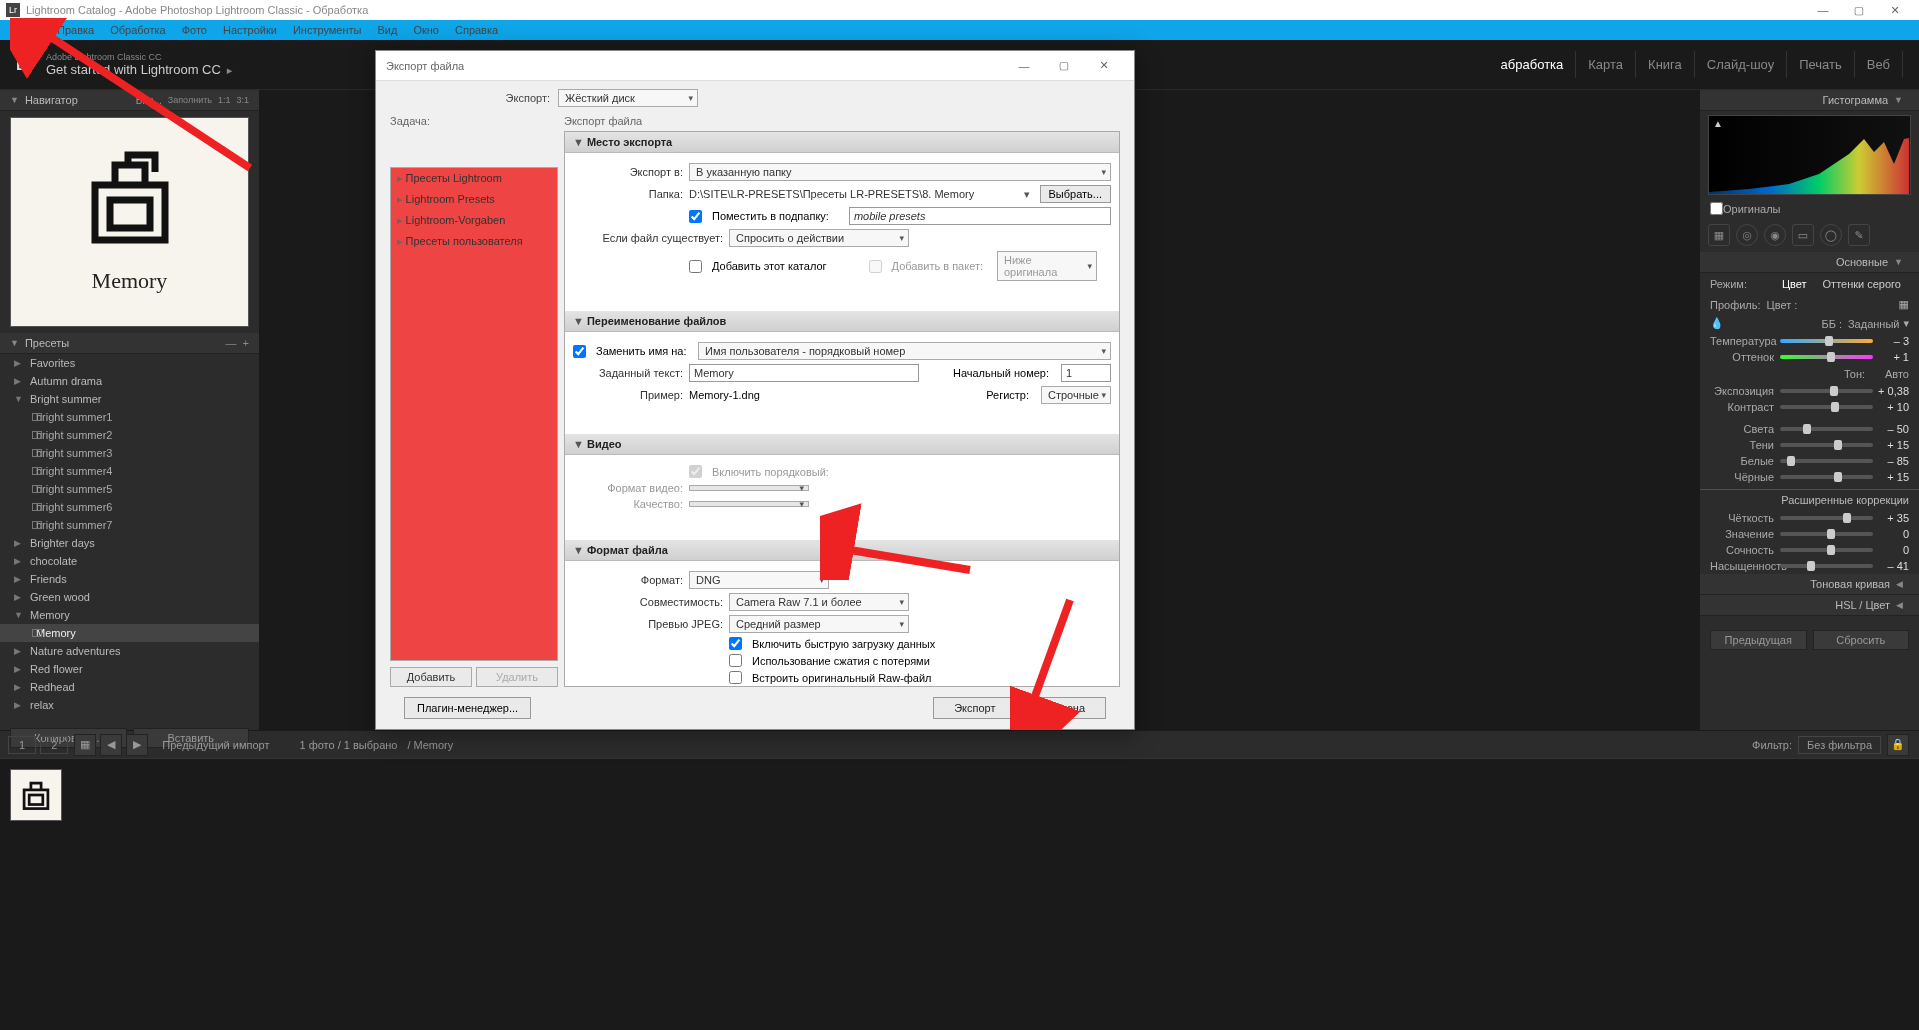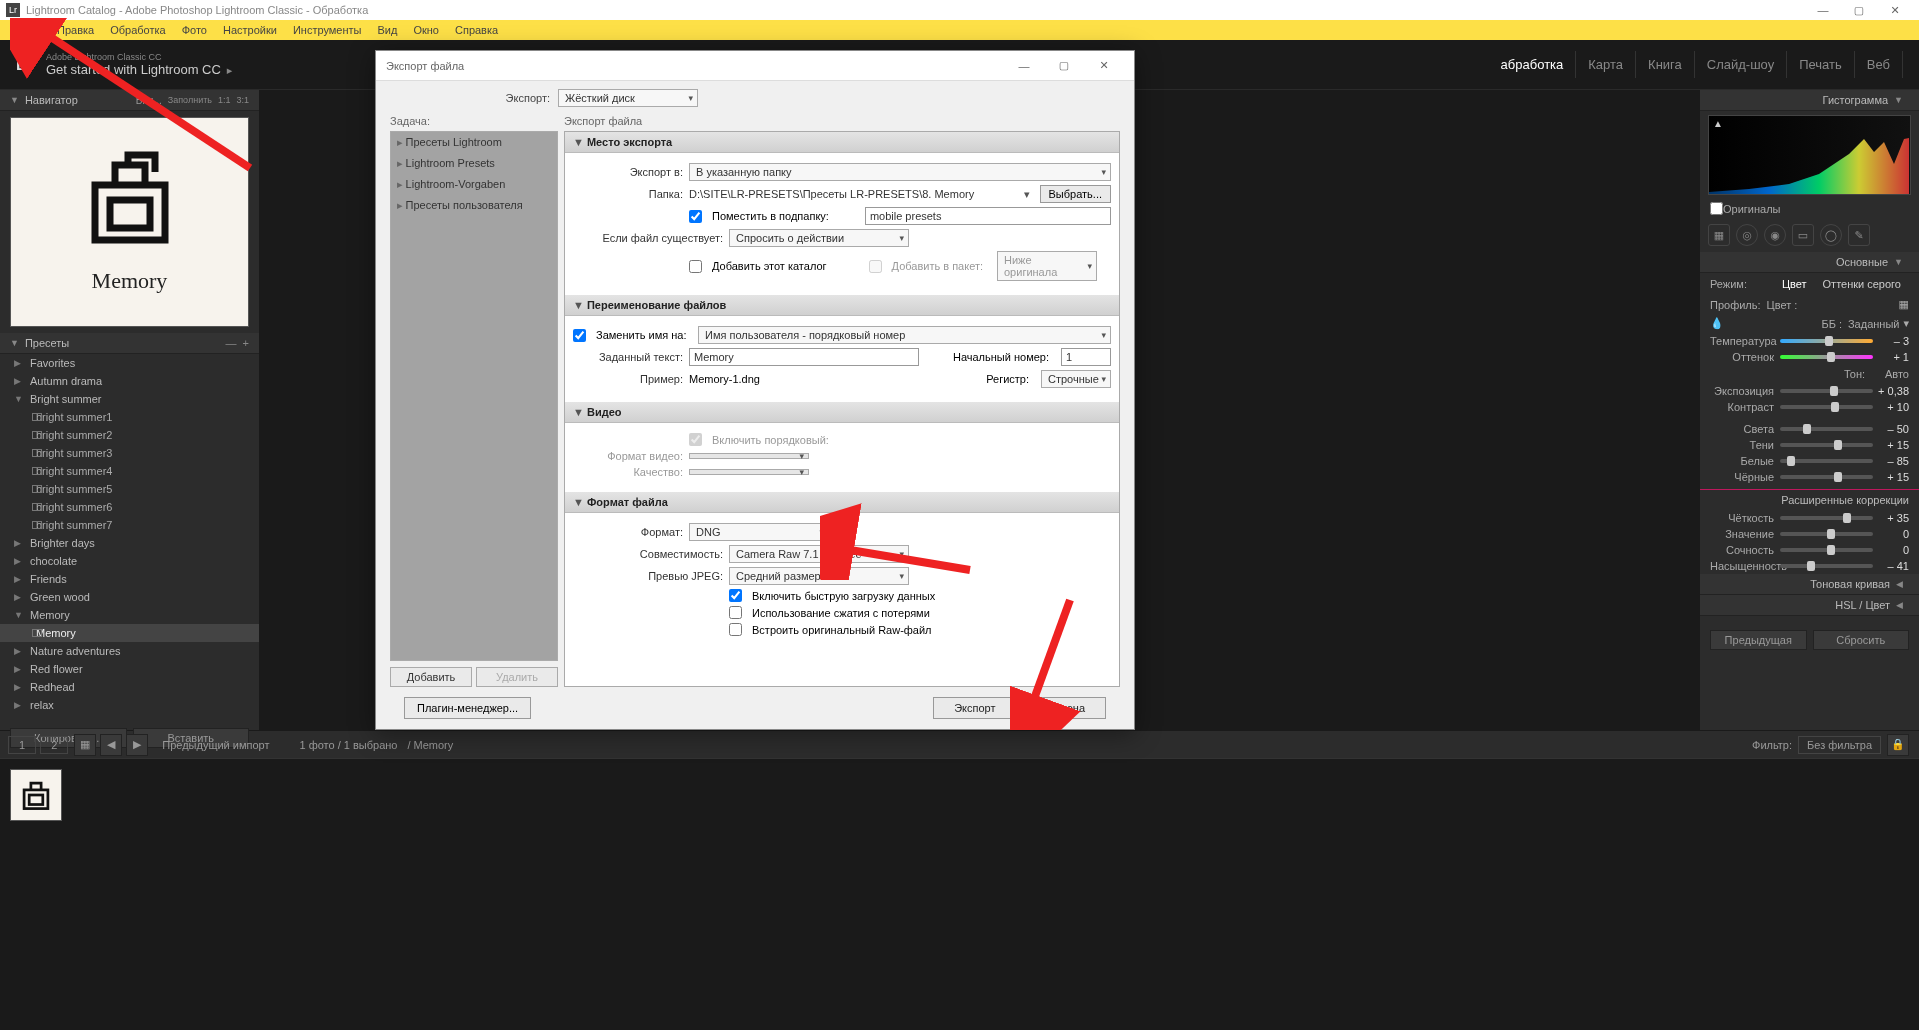--- a/index.html
+++ b/index.html
@@ -5,21 +5,21 @@
 * { margin:0; padding:0; box-sizing:border-box; font-family:"Segoe UI",Tahoma,sans-serif; font-size:11px; }
 body { width:1919px; height:1030px; background:#1a1a1a; position:relative; overflow:hidden; }
 
 
 .titlebar { height:20px; background:#fff; display:flex; align-items:center; padding:0 6px; color:#888; }
 .titlebar .app-icon { width:14px; height:14px; background:#444; margin-right:6px; display:inline-flex; align-items:center; justify-content:center; color:#fff; font-size:9px; }
 .titlebar .sp { flex:1; }
 .titlebar .winbtn { width:36px; height:20px; display:flex; align-items:center; justify-content:center; color:#666; }
 
 
-.menubar { height:20px; background:#fde047; display:flex; align-items:center; padding:0 6px; color:#444; }
+.menubar { height:20px; background:#0ea5e9; display:flex; align-items:center; padding:0 6px; color:#444; }
 .menubar .mi { padding:2px 8px; }
 
 
 .dark-header { height:50px; background:#1a1a1a; display:flex; align-items:center; padding:0 16px; color:#aaa; border-bottom:1px solid #2a2a2a; }
 .dark-header .lr { font-size:16px; font-weight:600; color:#ddd; margin-right:12px; letter-spacing:1px; }
 .dark-header .lr-sub { font-size:9px; color:#888; }
 .dark-header .title { font-size:13px; color:#ccc; }
 .dark-header .tri { color:#888; margin-left:6px; }
 .dark-header .sp { flex:1; }
 .module-bar { display:flex; gap:0; }
@@ -94,32 +94,32 @@
 .dlg-title .sp { flex:1; }
 .dlg-title .wb { width:40px; text-align:center; color:#666; }
 .dlg-body { flex:1; display:flex; flex-direction:column; padding:8px 14px 0; overflow:hidden; }
 .dlg-top { display:flex; align-items:center; gap:8px; margin-bottom:6px; }
 .dlg-top .lbl { width:160px; text-align:right; color:#444; }
 .dlg-select { background:#f7f7f7; border:1px solid #aaa; padding:2px 18px 2px 6px; color:#333; position:relative; display:inline-flex; align-items:center; }
 .dlg-select::after { content:"▾"; position:absolute; right:4px; color:#555; font-size:9px; }
 .dlg-cols { flex:1; display:flex; gap:6px; overflow:hidden; }
 .dlg-left { width:168px; display:flex; flex-direction:column; }
 .dlg-left-lbl { color:#666; padding:2px 0 4px; }
-.dlg-left-list { flex:1; background:#a3a3a3; border:1px solid #aaa; }
+.dlg-left-list { flex:1; background:#ef4444; border:1px solid #aaa;margin-top:36px; }
 .dlg-left-list .li { padding:4px 6px; color:#333; }
 .dlg-left-list .li::before { content:"▸ "; color:#666; }
 .dlg-left-btns { display:flex; gap:4px; margin-top:6px; }
 .dlg-left-btns .b { flex:1; background:#eaeaea; border:1px solid #aaa; padding:3px; text-align:center; color:#333; }
 .dlg-left-btns .b.dis { color:#aaa; }
 .dlg-right { flex:1; display:flex; flex-direction:column; }
 .dlg-right-lbl { color:#666; padding:2px 0 4px; }
 .dlg-scroll { flex:1; background:#fff; border:1px solid #aaa; overflow-y:auto; position:relative; }
 .sect-hdr { background:linear-gradient(#e4e4e4,#d0d0d0); border-bottom:1px solid #bbb; padding:4px 8px; color:#222; font-weight:600; }
 .sect-hdr::before { content:"▼ "; color:#555; font-weight:400; }
-.sect-body { padding:6px 8px 10px; }
+.sect-body { padding:6px 8px 26px; }
 .frow { display:flex; align-items:center; margin:4px 0; gap:6px; }
 .frow .fl { width:110px; text-align:right; color:#333; }
 .frow .fl.w150 { width:150px; }
 .frow input[type=text] { background:#fff; border:1px solid #999; padding:2px 4px; color:#333; }
 .frow input[type=checkbox] { margin:0 4px 0 0; }
 .frow .sel { min-width:140px; }
 .dlg-btns { display:flex; padding:10px 14px; gap:8px; }
 .dlg-btns .sp { flex:1; }
 .dlg-btns .bb { background:#eaeaea; border:1px solid #999; padding:4px 20px; color:#222; }
 .plugin { background:#eaeaea; border:1px solid #999; padding:4px 12px; }
@@ -459,21 +459,21 @@
             <div class="frow">
                 <span class="fl">Папка:</span>
                 <span style="flex:1;color:#333">D:\SITE\LR-PRESETS\Пресеты LR-PRESETS\8. Memory</span>
                 <span style="color:#555;margin:0 4px">▾</span>
                 <button class="b" style="background:#eaeaea;border:1px solid #999;padding:2px 8px">Выбрать...</button>
               </div>
             <div class="frow">
                 <span class="fl"></span>
                 <input type="checkbox" checked="" style="">
                 <span>Поместить в подпапку:</span>
-                <input type="text" style="flex: 1 1 0%; margin-left: 30px;" value="mobile presets">
+                <input type="text" style="flex: 1 1 0%; margin-left: 14px; font-style: italic;" value="mobile presets">
               </div>
             <div class="frow">
                 <span class="fl" style="width:150px">Если файл существует:</span>
                 <span class="dlg-select sel" style="width:180px">Спросить о действии</span>
               </div>
             <div class="frow">
                 <span class="fl"></span>
                 <input type="checkbox" style="">
                 <span>Добавить этот каталог</span>
                 <span style="width:30px"></span>

